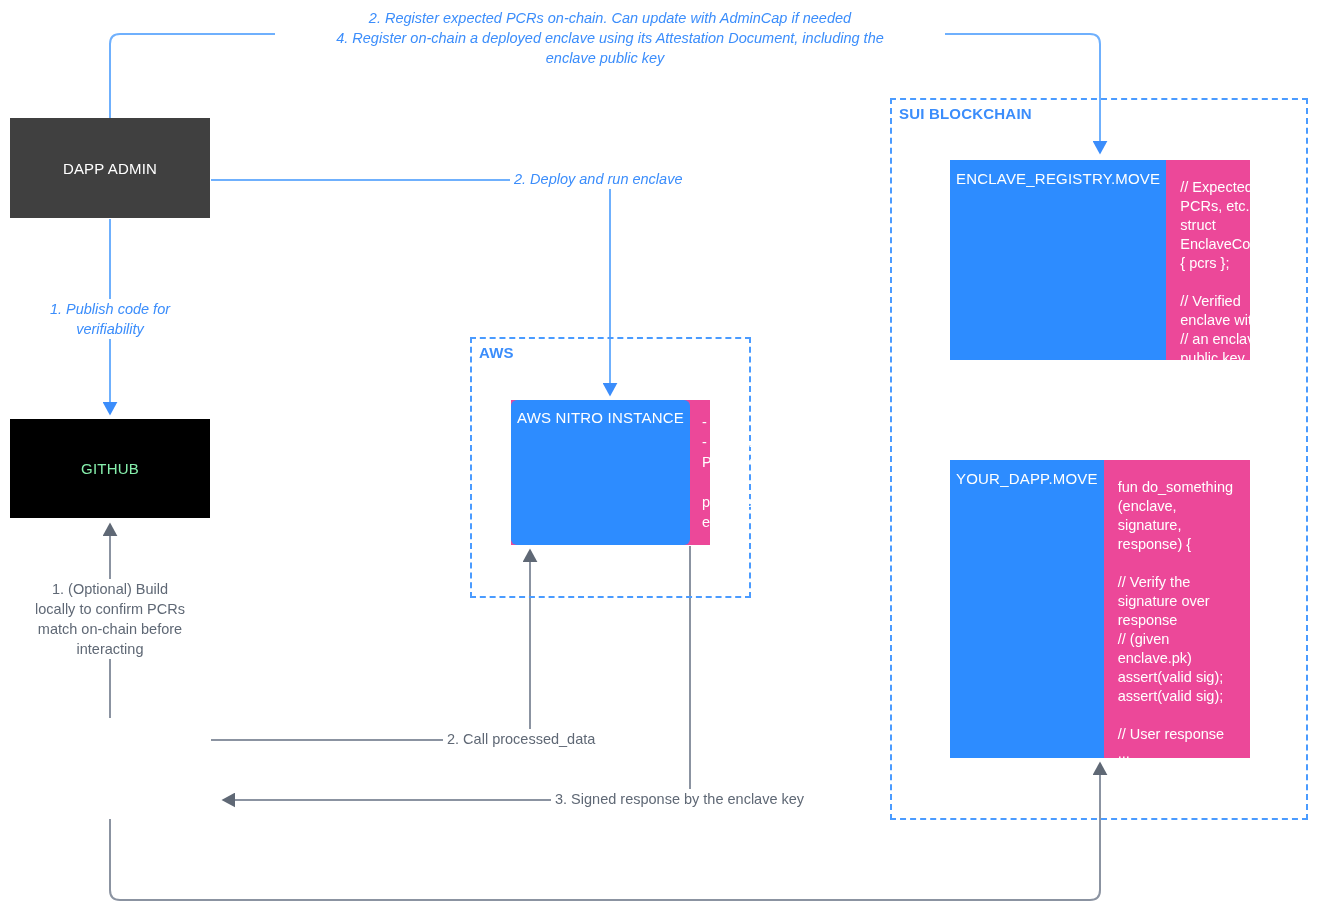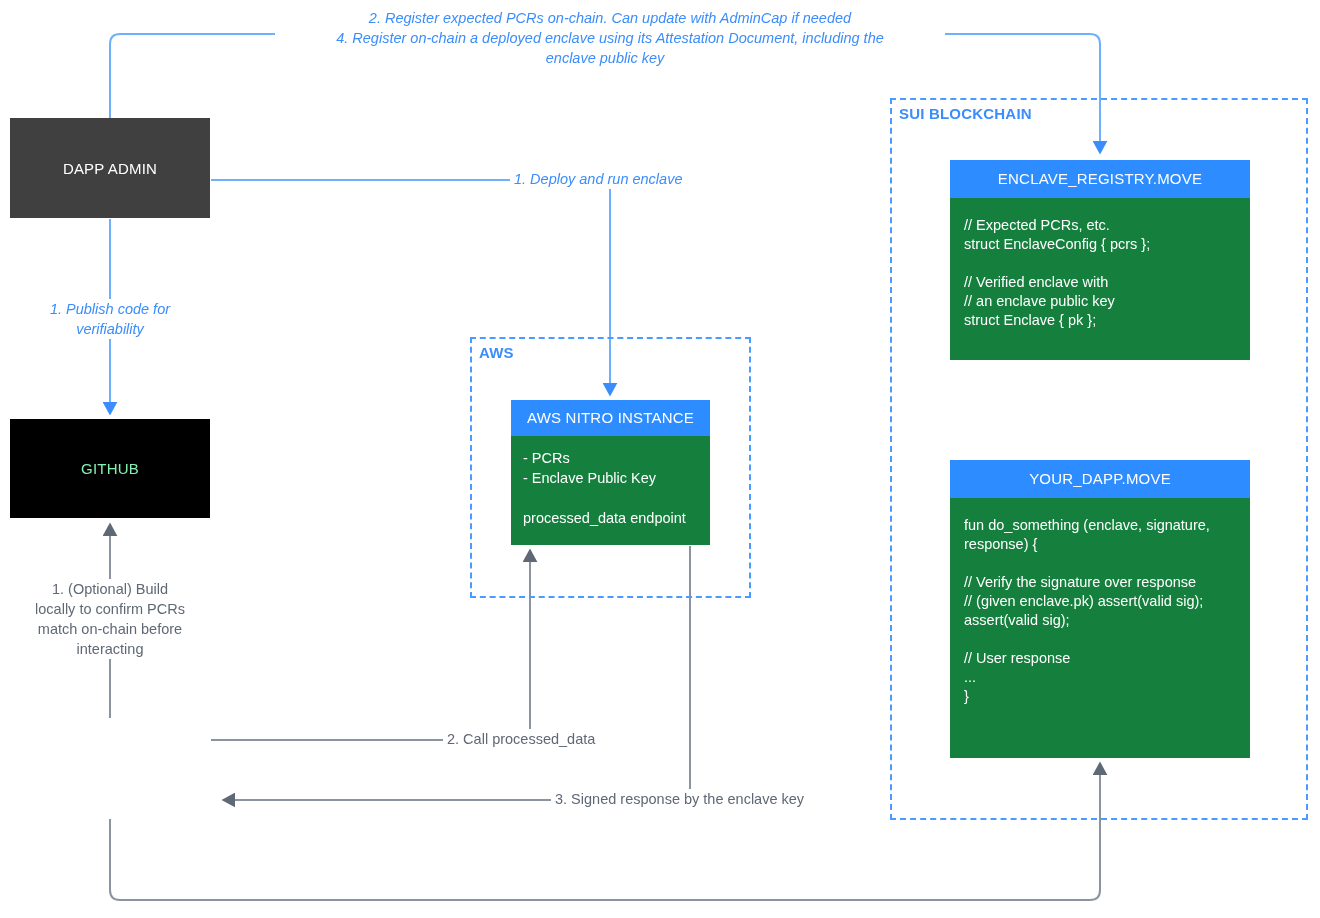--- a/index.html
+++ b/index.html
@@ -46,42 +46,42 @@
     color: #86efac;
     display: flex;
     align-items: center;
     justify-content: center;
     font-size: 15px;
     letter-spacing: 0.2px;
   }
   .code-node {
     position: absolute;
     box-sizing: border-box;
-    background: #15803d;
+    background: #ec4899;
     display: flex;
-    flex-direction: column;
+    flex-direction: row;
   }
   .code-node .code-header {
     background: #2d8cff;
     color: #ffffff;
     font-size: 15px;
     text-align: center;
     padding: 10px 6px 11px 6px;
     letter-spacing: 0.2px;
     flex: 0 0 auto;
   }
   .code-node .code-body {
     color: #ffffff;
     font-size: 14.5px;
     line-height: 19px;
     padding: 18px 14px 10px 14px;
     white-space: pre-wrap;
     flex: 1 1 auto;
   }
-  .code-node.nitro .code-header { padding: 9px 6px 10px 6px; font-size: 15px; }
+  .code-node.nitro .code-header { padding: 9px 6px 10px 6px; font-size: 15px; border-radius: 6px; }
   .code-node.nitro .code-body {
     font-size: 14.5px;
     line-height: 20px;
     padding: 12px 10px 10px 12px;
   }
 
   
   .group {
     position: absolute;
     box-sizing: border-box;
@@ -191,21 +191,21 @@
 }</div>
   </div>
 
   <div class="edge-label blue center" style="left:285px; top:8px; width:650px;">2. Register expected PCRs on-chain. Can update with AdminCap if needed</div>
   <div class="edge-label blue center" style="left:275px; top:28px; width:670px;">4. Register on-chain a deployed enclave using its Attestation Document, including the</div>
   <div class="edge-label blue center" style="left:465px; top:48px; width:280px;">enclave public key</div>
 
   <div class="edge-label blue center" style="left:15px; top:299px; width:190px;">1. Publish code for
 verifiability</div>
 
-  <div class="edge-label blue left" style="left:510px; top:169px; width:210px;">1. Deploy and run enclave</div>
+  <div class="edge-label blue left" style="left:510px; top:169px; width:210px;">2. Deploy and run enclave</div>
 
   <div class="edge-label gray center" style="left:12px; top:579px; width:196px;">1. (Optional) Build
 locally to confirm PCRs
 match on-chain before
 interacting</div>
 
   <div class="edge-label gray left" style="left:443px; top:729px; width:190px;">2. Call processed_data</div>
 
   <div class="edge-label gray left" style="left:551px; top:789px; width:292px;">3. Signed response by the enclave key</div>
 

